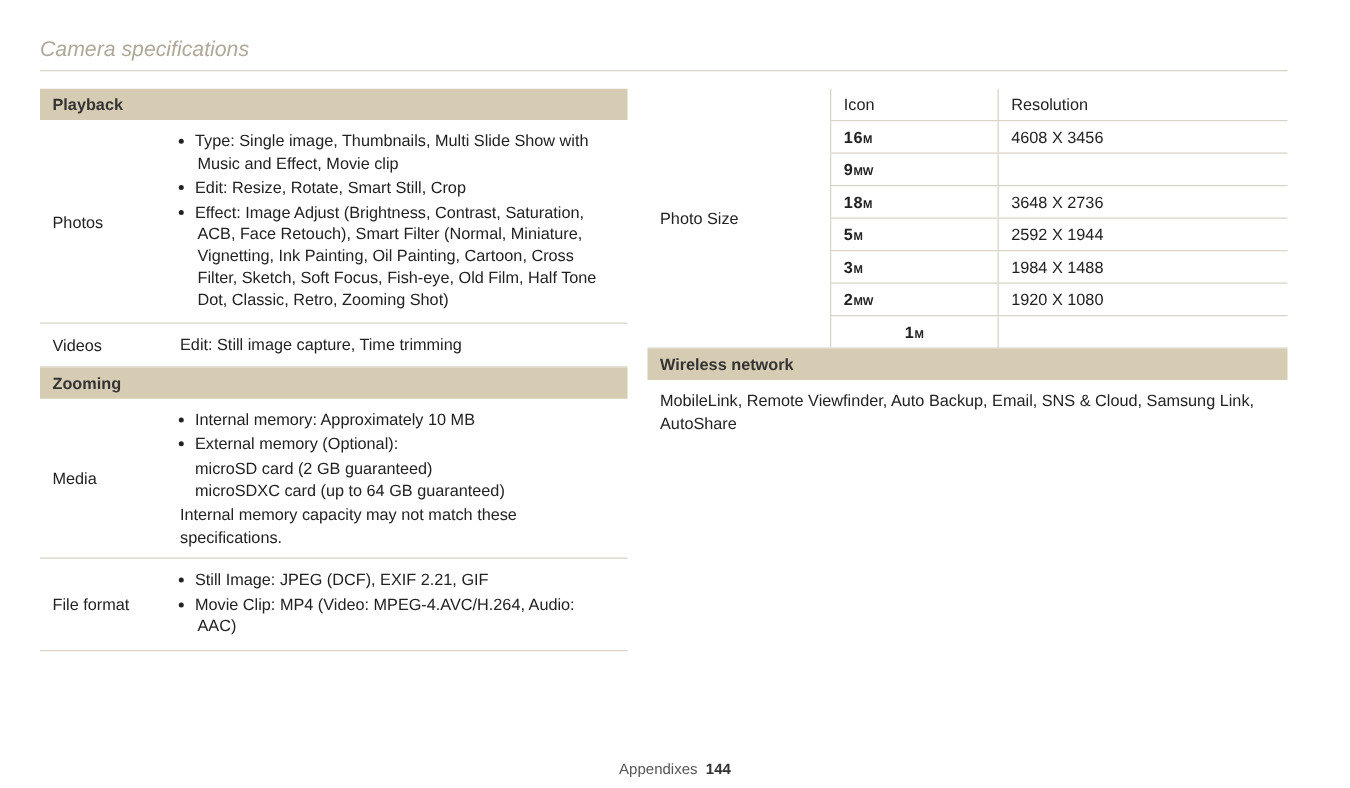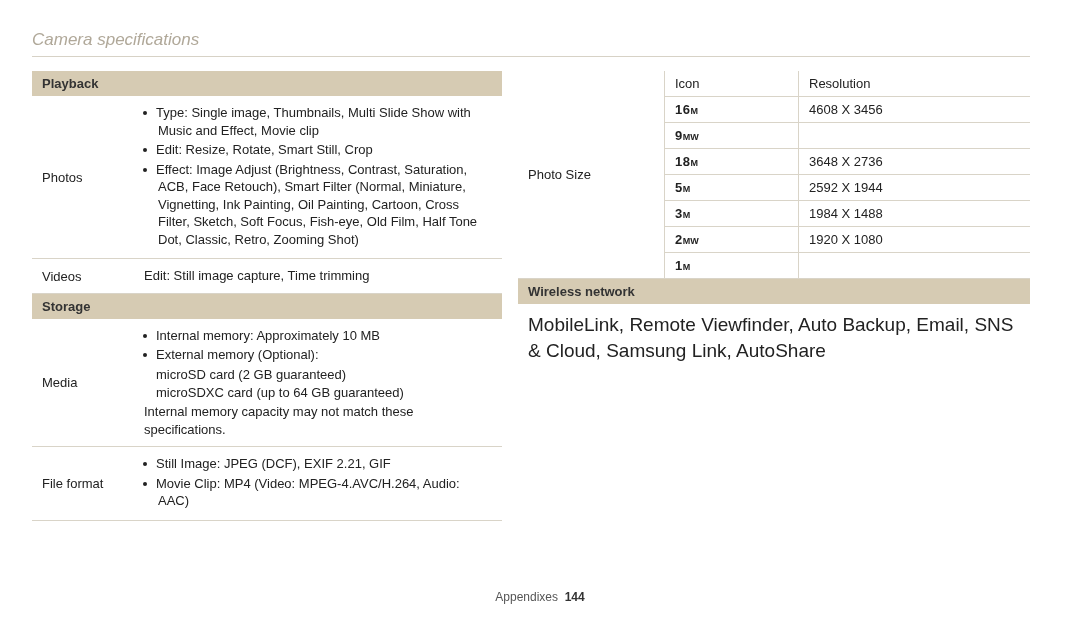--- a/index.html
+++ b/index.html
@@ -82,41 +82,41 @@
     padding: 0 10px;
     font-size: 13px;
   }
   .res-grid {
     flex: 1;
   }
   .res-row {
     display: flex;
     border-bottom: 1px solid #d9d4c8;
   }
-  .res-row:last-child { border-bottom: none; }
+  .res-row:last-child { border-bottom: none; text-align: center; }
   .res-icon, .res-val {
     padding: 5px 10px;
     font-size: 13px;
   }
   .res-icon {
     flex: 0 0 135px;
     border-right: 1px solid #d9d4c8;
     border-left: 1px solid #d9d4c8;
   }
   .res-val { flex: 1; }
   .res-icon.bold { font-weight: bold; letter-spacing: 0.5px; }
   .res-icon .smcap { font-size: 9px; letter-spacing: 0; vertical-align: 0px;}
   .wireless {
     padding: 8px 10px;
-    font-size: 19px;
+    font-size: 13px;
     line-height: 1.35;
   }
   .footer {
     position: absolute;
-    bottom: 26px;
+    bottom: 8px;
     left: 0; right: 0;
     text-align: center;
     font-size: 12px;
     color: #555;
   }
   .footer .pg { font-weight: bold; color: #333; }
 </style>
 </head>
 <body>
 
@@ -139,21 +139,21 @@
             <li>Effect: Image Adjust (Brightness, Contrast, Saturation, ACB, Face Retouch), Smart Filter (Normal, Miniature, Vignetting, Ink Painting, Oil Painting, Cartoon, Cross Filter, Sketch, Soft Focus, Fish-eye, Old Film, Half Tone Dot, Classic, Retro, Zooming Shot)</li>
           </ul>
         </div>
       </div>
 
       <div class="spec-row">
         <div class="spec-label">Videos</div>
         <div class="spec-value">Edit: Still image capture, Time trimming</div>
       </div>
 
-      <div class="section-header">Storage</div>
+      <div class="section-header">Zooming</div>
 
       <div class="spec-row">
         <div class="spec-label">Media</div>
         <div class="spec-value">
           <ul>
             <li>Internal memory: Approximately 10 MB</li>
             <li>External memory (Optional):</li>
           </ul>
           <div class="sub">microSD card (2 GB guaranteed)</div>
           <div class="sub">microSDXC card (up to 64 GB guaranteed)</div>

